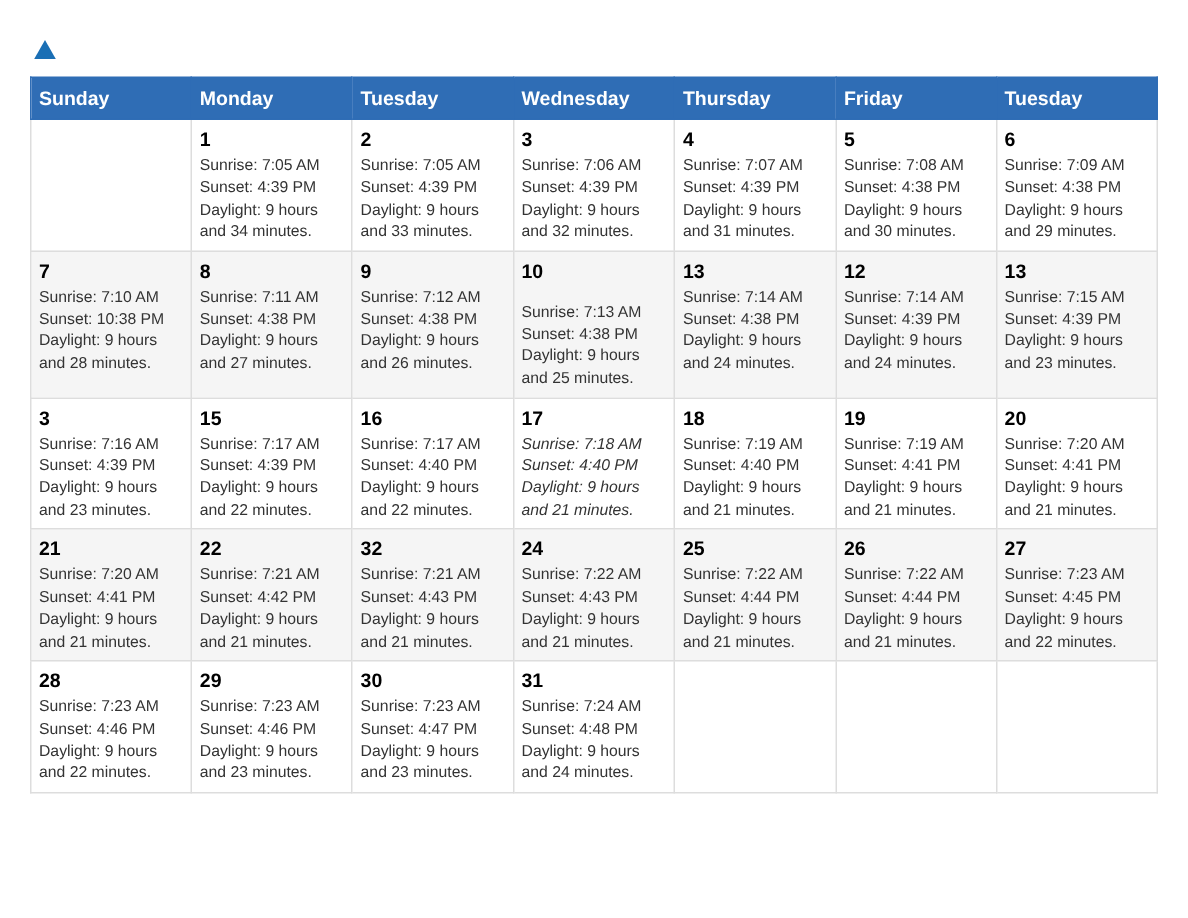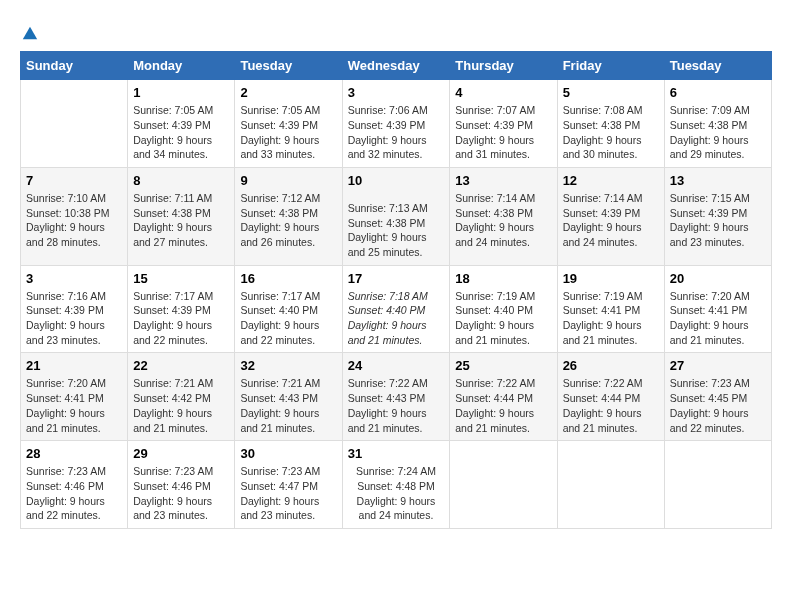--- a/index.html
+++ b/index.html
@@ -343,21 +343,21 @@
         </td>
         <td>
           <span class="day-number">30</span>
           <div class="day-info" style="white-space: pre-line;">Sunrise: 7:23 AM
 Sunset: 4:47 PM
 Daylight: 9 hours
 and 23 minutes.</div>
         </td>
         <td>
           <span class="day-number">31</span>
-          <div class="day-info" style="white-space: pre-line; text-align: center;">Sunrise: 7:24 AM
+          <div class="day-info" style="white-space: pre-line;">Sunrise: 7:24 AM
 Sunset: 4:48 PM
 Daylight: 9 hours
 and 24 minutes.</div>
         </td>
         <td></td>
         <td></td>
         <td></td>
       </tr>
     </tbody>
 </table>

